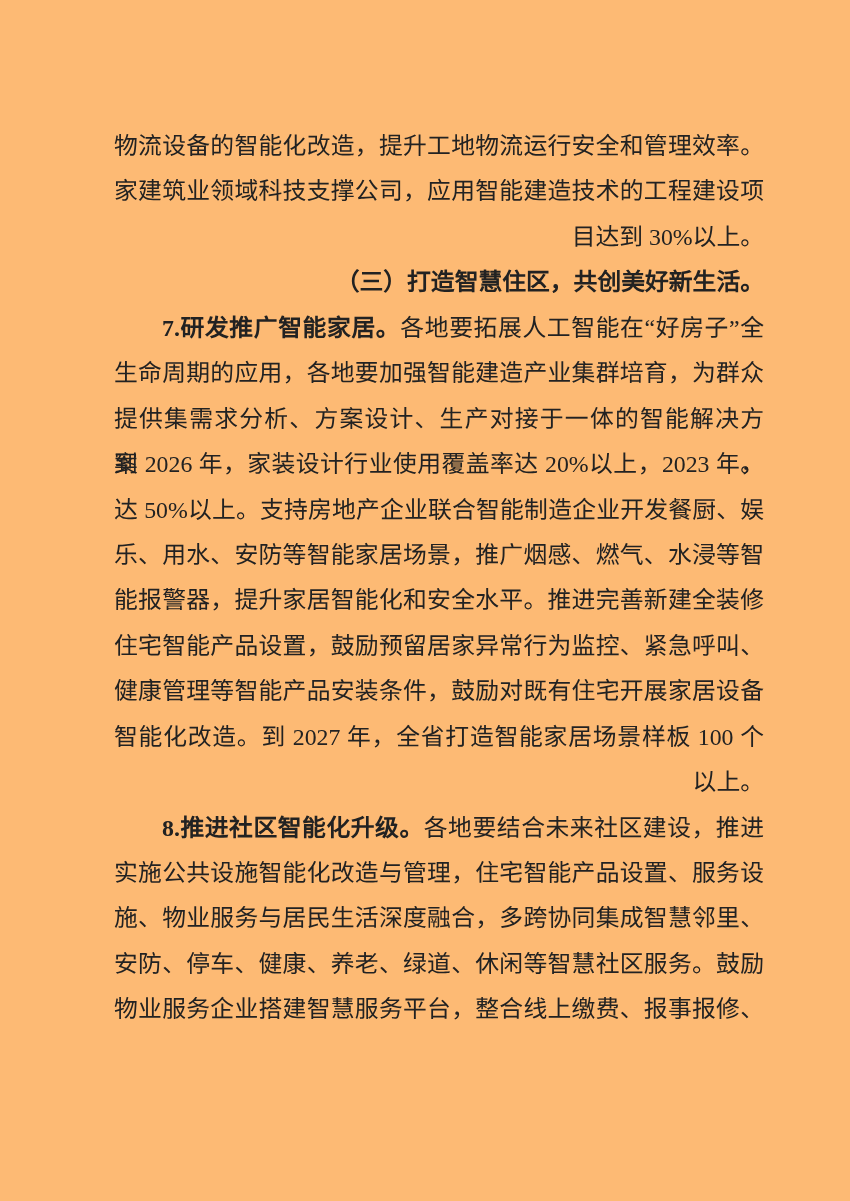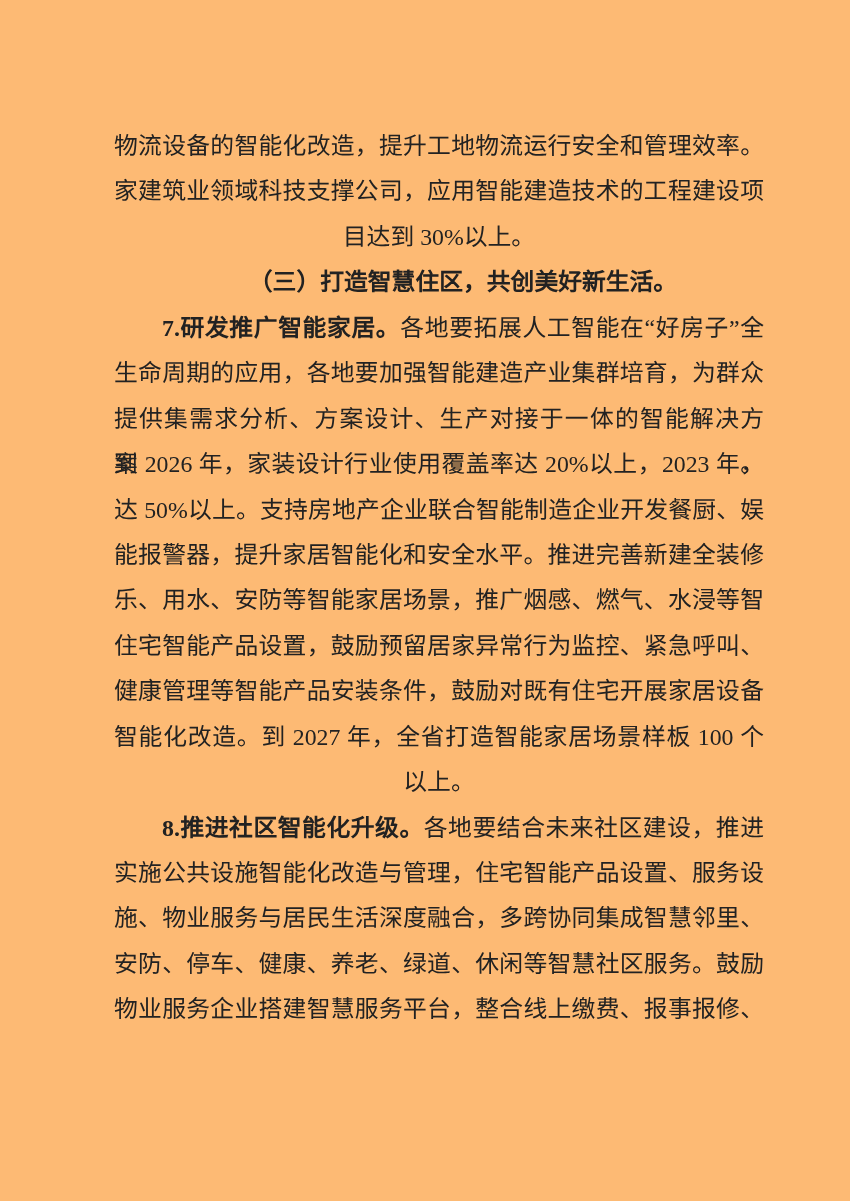--- a/index.html
+++ b/index.html
@@ -19,21 +19,21 @@
     position: absolute;
     left: 114px;
     top: 124px;
     width: 650px;
     color: #222222;
   }
   .line {
     font-size: 23.8px;
     line-height: 45.45px;
     height: 45.45px;
-    text-align: center;
+    text-align: right;
     letter-spacing: 0;
   }
   .line.justify {
     text-align: justify;
     text-align-last: justify;
   }
   .line.indent {
     padding-left: 48px;
   }
   .line .bold {
@@ -50,22 +50,22 @@
   <div class="text-block" style="color: rgb(34, 34, 34);">
       <div class="line justify"><span class="normal">物流设备的智能化改造，提升工地物流运行安全和管理效率。</span></div>
       <div class="line justify"><span class="normal">家建筑业领域科技支撑公司，应用智能建造技术的工程建设项</span></div>
       <div class="line"><span class="normal">目达到 30%以上。</span></div>
       <div class="line indent"><span class="bold">（三）打造智慧住区，共创美好新生活。</span></div>
       <div class="line indent justify"><span class="bold">7.研发推广智能家居。</span><span class="normal">各地要拓展人工智能在“好房子”全</span></div>
       <div class="line justify"><span class="normal">生命周期的应用，各地要加强智能建造产业集群培育，为群众</span></div>
       <div class="line justify"><span class="normal">提供集需求分析、方案设计、生产对接于一体的智能解决方案。</span></div>
       <div class="line justify"><span class="normal">到 2026 年，家装设计行业使用覆盖率达 20%以上，2023 年，</span></div>
       <div class="line justify"><span class="normal">达 50%以上。支持房地产企业联合智能制造企业开发餐厨、娱</span></div>
+      <div class="line justify"><span class="normal">乐、用水、安防等智能家居场景，推广烟感、燃气、水浸等智</span></div>
       <div class="line justify"><span class="normal">能报警器，提升家居智能化和安全水平。推进完善新建全装修</span></div>
-      <div class="line justify"><span class="normal">乐、用水、安防等智能家居场景，推广烟感、燃气、水浸等智</span></div>
       <div class="line justify"><span class="normal">住宅智能产品设置，鼓励预留居家异常行为监控、紧急呼叫、</span></div>
       <div class="line justify"><span class="normal">健康管理等智能产品安装条件，鼓励对既有住宅开展家居设备</span></div>
       <div class="line justify"><span class="normal">智能化改造。到 2027 年，全省打造智能家居场景样板 100 个</span></div>
       <div class="line"><span class="normal">以上。</span></div>
       <div class="line indent justify"><span class="bold">8.推进社区智能化升级。</span><span class="normal">各地要结合未来社区建设，推进</span></div>
       <div class="line justify"><span class="normal">实施公共设施智能化改造与管理，住宅智能产品设置、服务设</span></div>
       <div class="line justify"><span class="normal">施、物业服务与居民生活深度融合，多跨协同集成智慧邻里、</span></div>
       <div class="line justify"><span class="normal">安防、停车、健康、养老、绿道、休闲等智慧社区服务。鼓励</span></div>
       <div class="line justify"><span class="normal">物业服务企业搭建智慧服务平台，整合线上缴费、报事报修、</span></div>
     </div>

